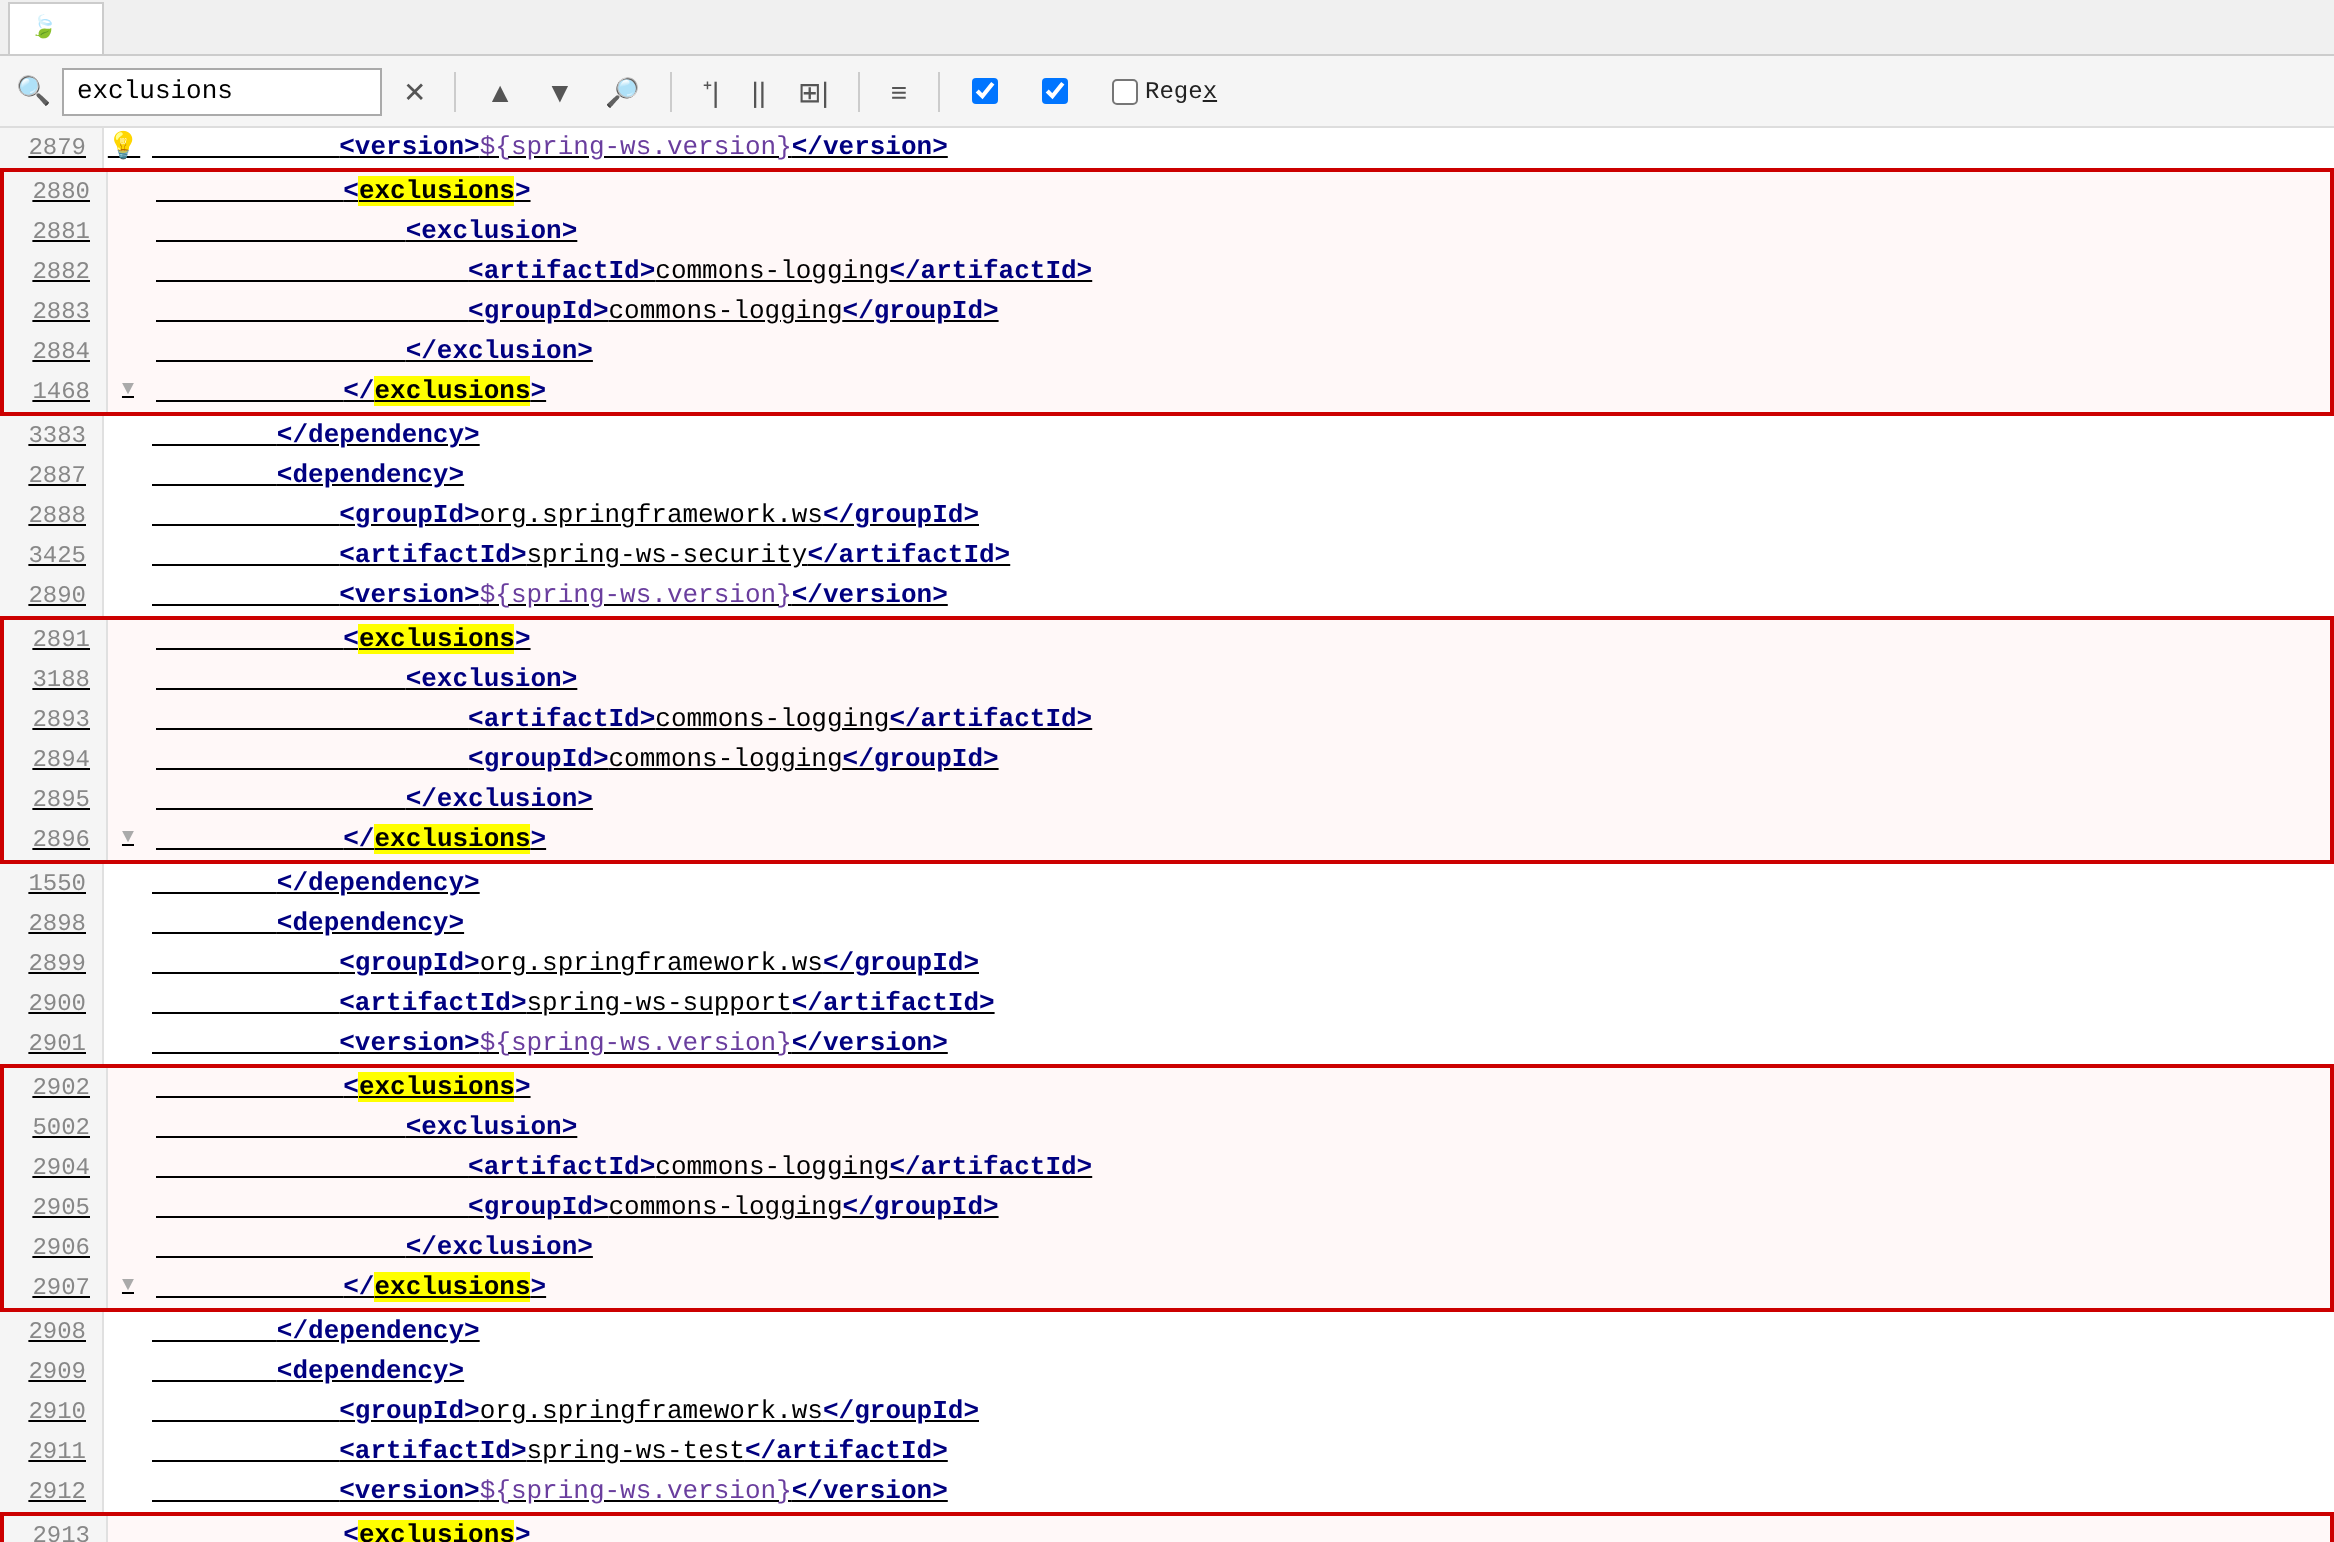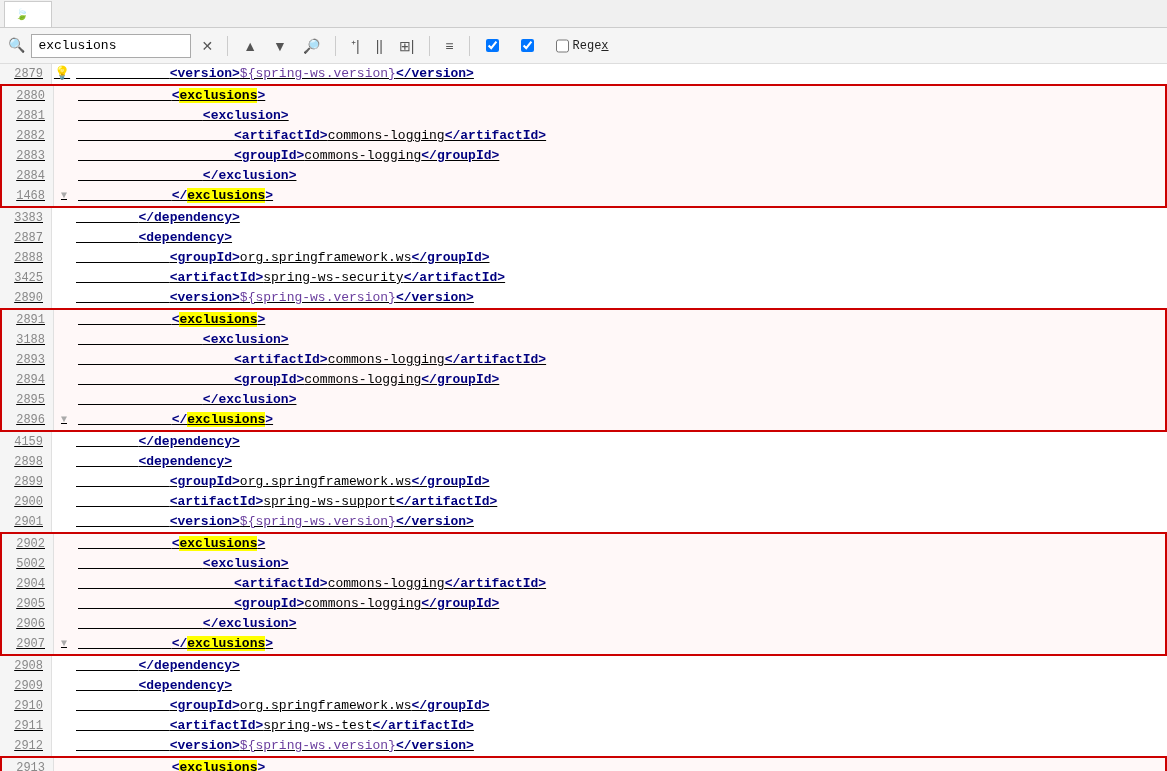--- a/index.html
+++ b/index.html
@@ -288,21 +288,21 @@
             </div>
             <div class="full-line">
               <div class="line-num">2896</div>
               <div class="gutter-cell">
                 <span style="color:#aaa;font-size:10px;cursor:pointer;">▼</span>
               </div>
               <div class="line-code">&nbsp;&nbsp;&nbsp;&nbsp;&nbsp;&nbsp;&nbsp;&nbsp;&nbsp;&nbsp;&nbsp;&nbsp;<span style="color:#000080;font-weight:bold;">&lt;/<span class="hl-search">exclusions</span>&gt;</span></div>
             </div>
           </div>
           <div class="full-line">
-            <div class="line-num">4159</div>
+            <div class="line-num">1550</div>
             <div class="gutter-cell"></div>
             <div class="line-code">&nbsp;&nbsp;&nbsp;&nbsp;&nbsp;&nbsp;&nbsp;&nbsp;<span style="color:#000080;font-weight:bold;">&lt;/dependency&gt;</span></div>
           </div>
           <div class="full-line">
             <div class="line-num">2898</div>
             <div class="gutter-cell"></div>
             <div class="line-code">&nbsp;&nbsp;&nbsp;&nbsp;&nbsp;&nbsp;&nbsp;&nbsp;<span style="color:#000080;font-weight:bold;">&lt;dependency&gt;</span></div>
           </div>
           <div class="full-line">
             <div class="line-num">2899</div>

